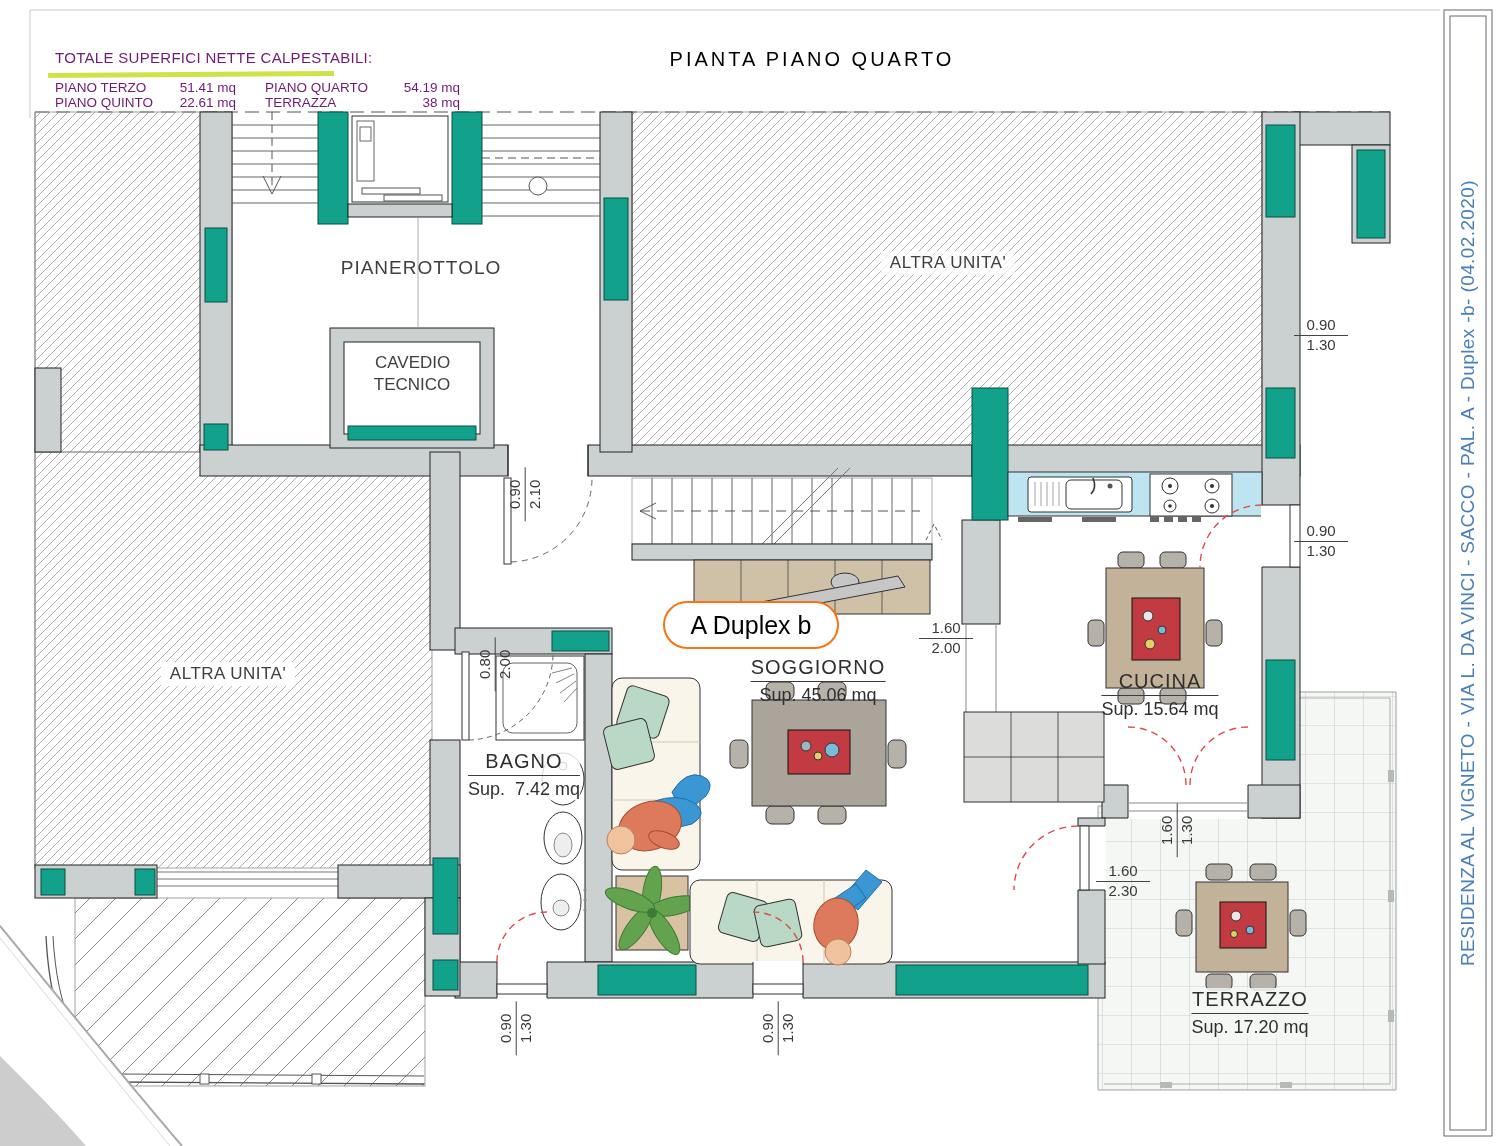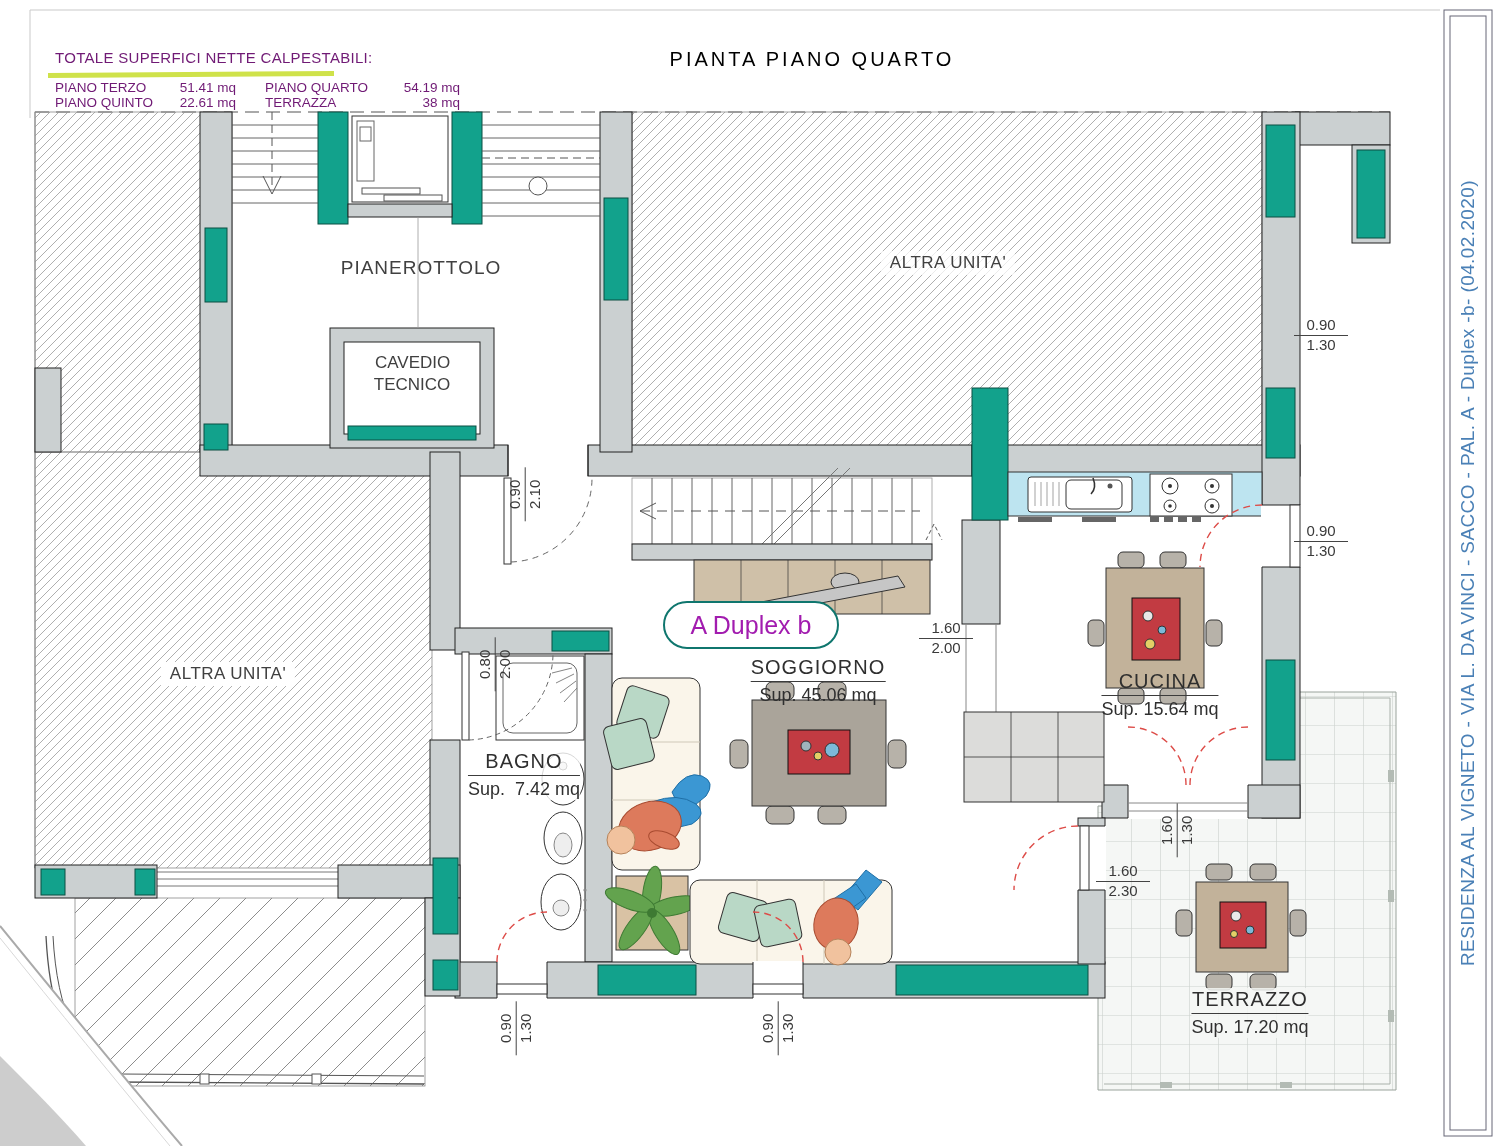--- a/index.html
+++ b/index.html
@@ -8,21 +8,21 @@
   .abs{position:absolute}
   .lbl{position:absolute;transform:translate(-50%,-50%);white-space:nowrap;color:#404040}
   .chip{background:#fff;padding:2px 9px}
   .room{position:absolute;transform:translate(-50%,-50%);display:flex;flex-direction:column;align-items:center;color:#2f2f2f}
   .room .name{font-size:20px;letter-spacing:1px}
   .room .rule{width:100%;border-top:1.6px solid #3c3c3c;margin:2px 0 3px}
   .room .sup{font-size:18px;white-space:pre}
   .dim{position:absolute;display:flex;flex-direction:column;align-items:center;width:54px;font-size:15px;color:#3a3a3a;line-height:1.12}
   .dim .bar{width:100%;border-top:1px solid #444;margin:1px 0}
   .dim.rot{transform:rotate(-90deg)}
-  .pill{position:absolute;display:flex;align-items:center;justify-content:center;border:2px solid #0f766e;border-radius:24px;font-size:25px;color:#a21caf;background:#fff}
+  .pill{position:absolute;display:flex;align-items:center;justify-content:center;border:2px solid #f97316;border-radius:24px;font-size:25px;color:#000000;background:#fff}
   .hdr{position:absolute;font-size:13.5px;color:#701a75;white-space:nowrap}
   .hdr.r{text-align:right}
   .vtext{position:absolute;transform:translate(-50%,-50%) rotate(-90deg);white-space:nowrap;font-size:19px;color:#4a80b6;letter-spacing:.4px}
 </style>
 </head>
 <body>
 
 <div id="page">
 
 <svg class="abs" style="left:0;top:0" width="1500" height="1146" viewBox="0 0 1500 1146">

